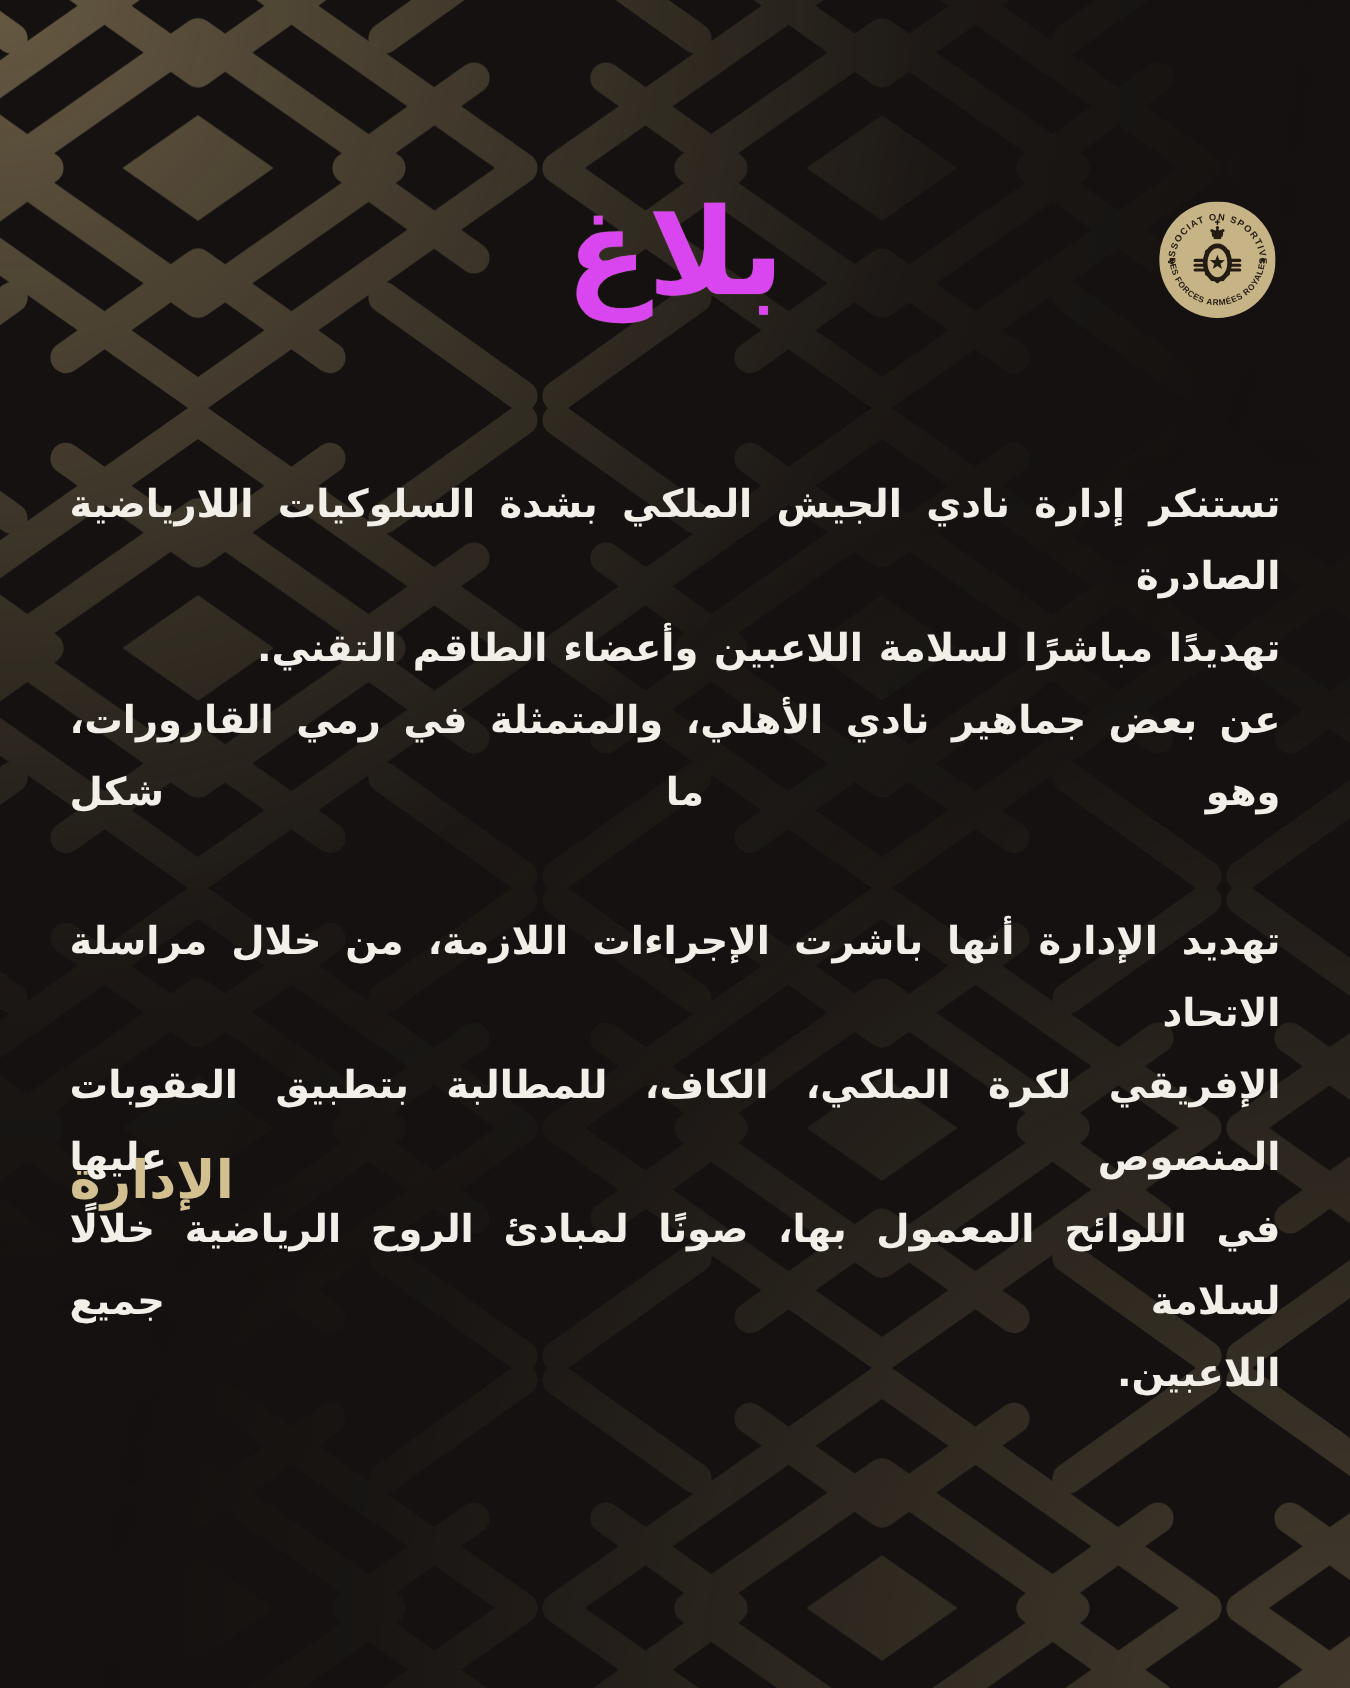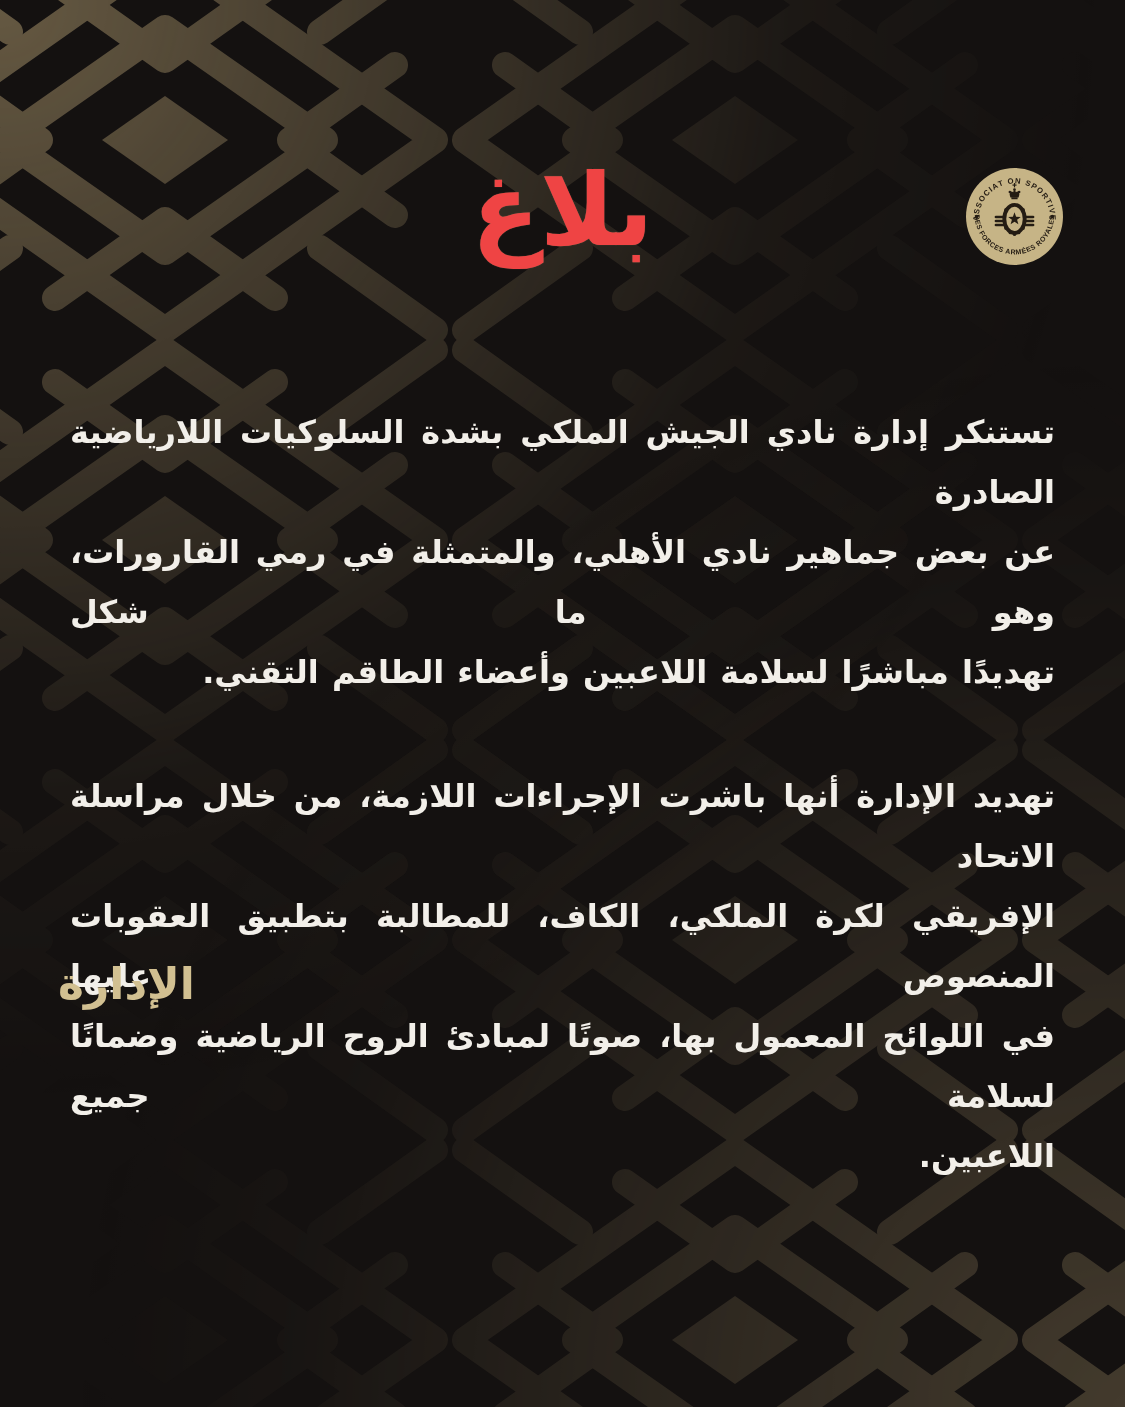--- a/index.html
+++ b/index.html
@@ -8,36 +8,36 @@
     background:#141110;
     overflow:hidden;
     position:relative;
     font-family:"DejaVu Sans", sans-serif;
   }
   .bg-layer{position:absolute;top:0;left:0;width:1125px;height:1407px;}
   .title{
     position:absolute;top:152px;left:0;right:0;
     text-align:center;
     direction:rtl;
-    color:#ef4444;
+    color:#d946ef;
     font-size:100px;
     font-weight:bold;
     letter-spacing:2px;
     text-shadow:0 0 1px rgba(210,192,145,.4);
   }
   .badge{position:absolute;top:168px;right:62px;width:97px;height:97px;}
   .statement{
     position:absolute;top:390px;left:58px;right:58px;
     direction:rtl;
     color:#f2efe9;
     font-size:32px;
     font-weight:bold;
     line-height:60px;
   }
-  .para{margin:12px;padding:0;}
+  .para{margin:0;padding:0;}
   .para + .para{margin-top:64px;}
   .line{
     text-align:justify;
     text-align-last:justify;
     word-spacing:2px;
   }
   .line-last{
     text-align:right;
     text-align-last:right;
   }
@@ -135,24 +135,24 @@
     <path d="M50,45.7 L51.65,50.23 L56.47,50.4 L52.66,53.37 L54,58 L50,55.3 L46,58 L47.34,53.37 L43.53,50.4 L48.35,50.23 Z"></path>
     <circle cx="45.5" cy="66.8" r="1.6"></circle>
     <circle cx="50" cy="68.5" r="1.7"></circle>
     <circle cx="54.5" cy="66.8" r="1.6"></circle>
   </g>
 </svg>
 
 <div class="statement">
   <div class="para">
     <div class="line">تستنكر إدارة نادي الجيش الملكي بشدة السلوكيات اللارياضية الصادرة</div>
+    <div class="line line-last">تهديدًا مباشرًا لسلامة اللاعبين وأعضاء الطاقم التقني.</div>
     <div class="line">عن بعض جماهير نادي الأهلي، والمتمثلة في رمي القارورات، وهو ما شكل</div>
-    <div class="line line-last">تهديدًا مباشرًا لسلامة اللاعبين وأعضاء الطاقم التقني.</div>
   </div>
   <div class="para">
     <div class="line">تهديد الإدارة أنها باشرت الإجراءات اللازمة، من خلال مراسلة الاتحاد</div>
     <div class="line">الإفريقي لكرة الملكي، الكاف، للمطالبة بتطبيق العقوبات المنصوص عليها</div>
-    <div class="line">في اللوائح المعمول بها، صونًا لمبادئ الروح الرياضية وضمانًا لسلامة جميع</div>
+    <div class="line">في اللوائح المعمول بها، صونًا لمبادئ الروح الرياضية خلالًا لسلامة جميع</div>
     <div class="line line-last">اللاعبين.</div>
   </div>
 </div>
 
 <div class="signature">الإدارة</div>
 
 </body></html>

